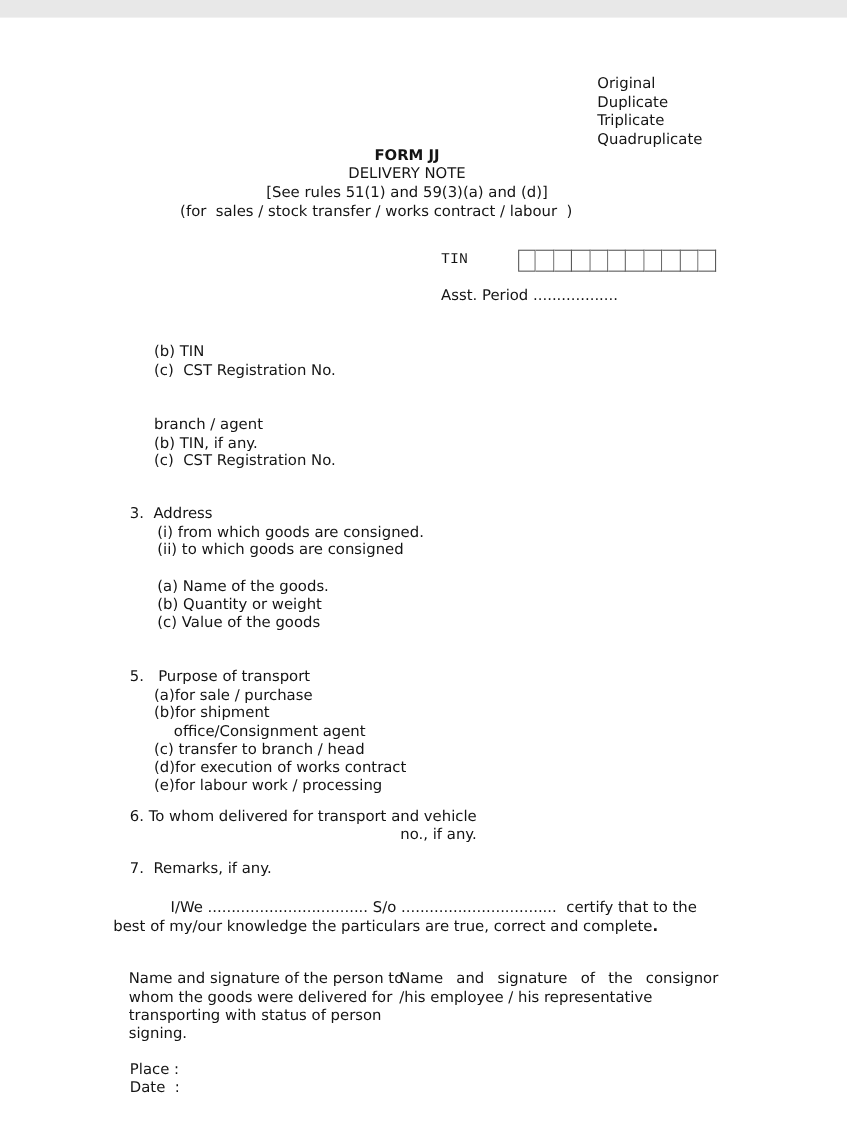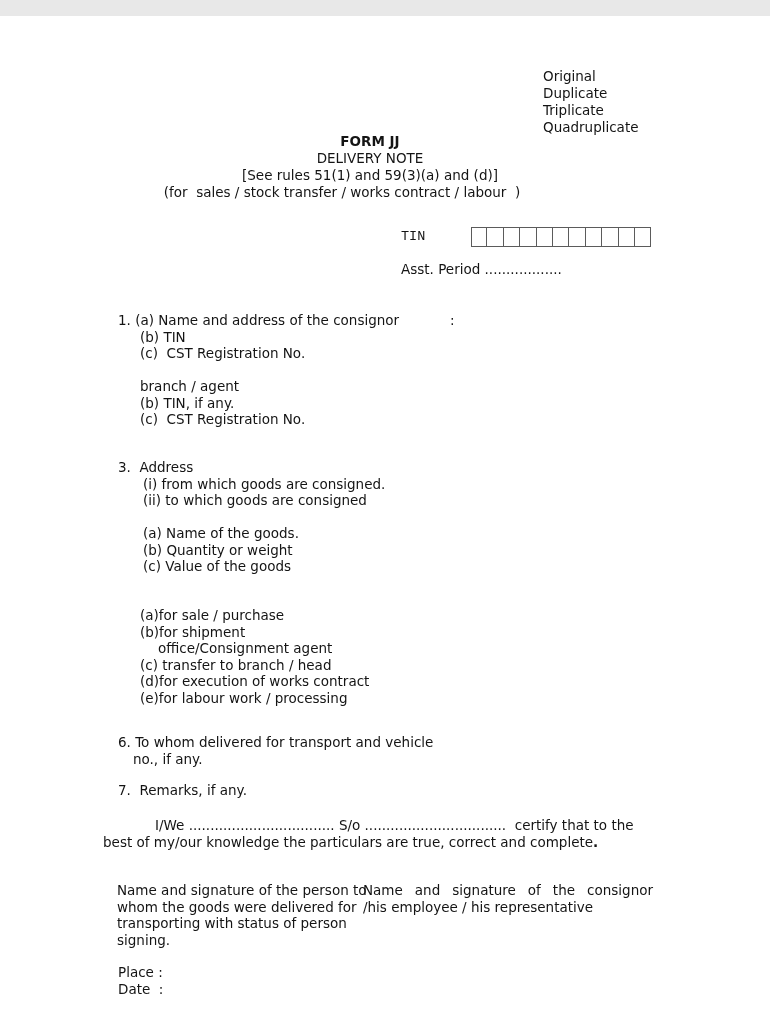--- a/index.html
+++ b/index.html
@@ -27,21 +27,21 @@
   .tin-row{left:471px;top:211px;display:flex;height:20px;}
   .tin-cell{width:16.4px;height:100%;border:1px solid #5b5b5b;border-left:none;box-sizing:border-box;background:#fff;}
   .tin-cell:first-child{border-left:1px solid #5b5b5b;}
   .asst{left:401px;top:245px;}
   
   .item{left:118px;}
   .item .line{position:relative;}
   .pl22{padding-left:22px;}
   .pl25{padding-left:25px;}
   .pl40{padding-left:40px;}
-  .pl15{padding-left:15px;}
+  .pl15{padding-left:15px;text-align:right;}
   .colon{position:absolute;left:332px;top:0;}
   .jline{white-space:normal;text-align:justify;text-align-last:justify;}
   .w320{width:320px;}
   .w290{width:290px;}
   
   .certify{left:103px;top:801px;width:560px;}
   .certify .indent{text-indent:52px;}
   .bold-dot{font-weight:bold;}
   
   .sig-left{left:117px;top:866px;}
@@ -80,21 +80,20 @@
       <div class="tin-cell"></div>
       <div class="tin-cell"></div>
       <div class="tin-cell"></div>
       <div class="tin-cell"></div>
       <div class="tin-cell"></div>
     </div>
 
   <div class="abs line asst">Asst. Period ..................</div>
 
   <div class="abs item" style="top:296px;">
-    <div class="line"><span>1. (a) Name and address of the consignor</span><span class="colon">:</span></div>
     <div class="line pl22">(b) TIN</div>
     <div class="line pl22">(c)  CST Registration No.</div>
   </div>
 
   <div class="abs item" style="top:362px;">
     <div class="line pl22">branch / agent</div>
     <div class="line pl22">(b) TIN, if any.</div>
     <div class="line pl22">(c)  CST Registration No.</div>
   </div>
 
@@ -104,20 +103,21 @@
     <div class="line pl25">(ii) to which goods are consigned</div>
   </div>
 
   <div class="abs item" style="top:509px;">
     <div class="line pl25">(a) Name of the goods.</div>
     <div class="line pl25">(b) Quantity or weight</div>
     <div class="line pl25">(c) Value of the goods</div>
   </div>
 
   <div class="abs item" style="top:591px;">
+    <div class="line">5.   Purpose of transport</div>
     <div class="line pl22">(a)for sale / purchase</div>
     <div class="line pl22">(b)for shipment</div>
     <div class="line pl40">office/Consignment agent</div>
     <div class="line pl22">(c) transfer to branch / head</div>
     <div class="line pl22">(d)for execution of works contract</div>
     <div class="line pl22">(e)for labour work / processing</div>
   </div>
 
   <div class="abs item" style="top:718px;">
     <div class="line">6. To whom delivered for transport and vehicle</div>

